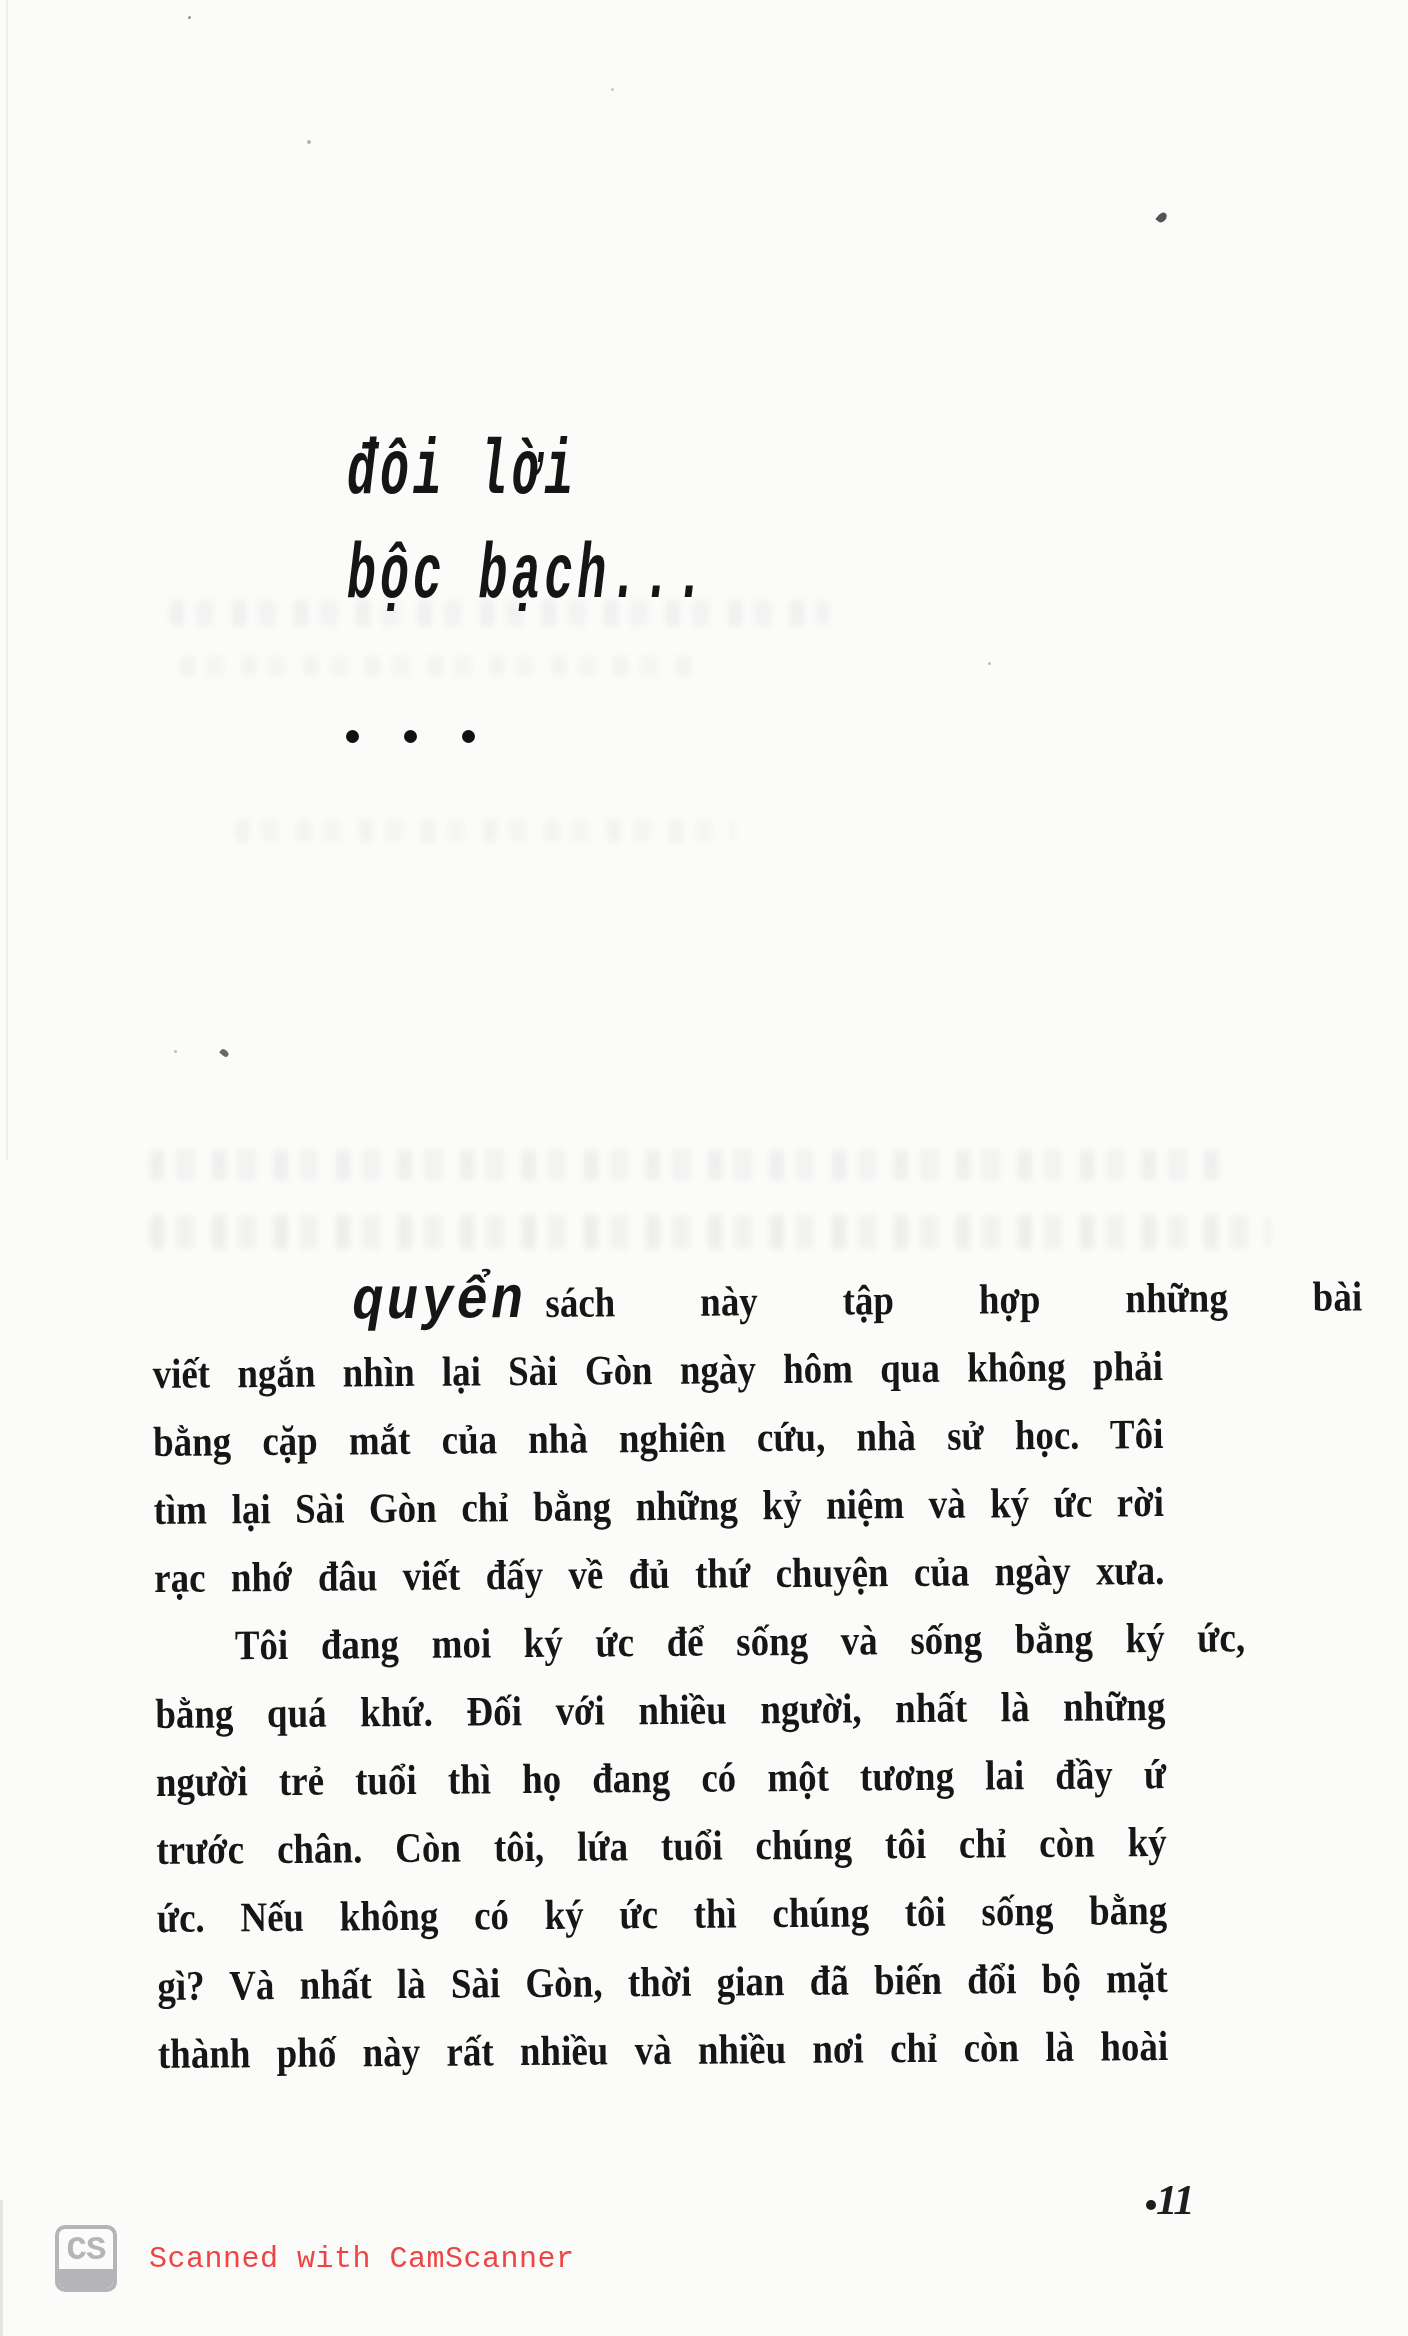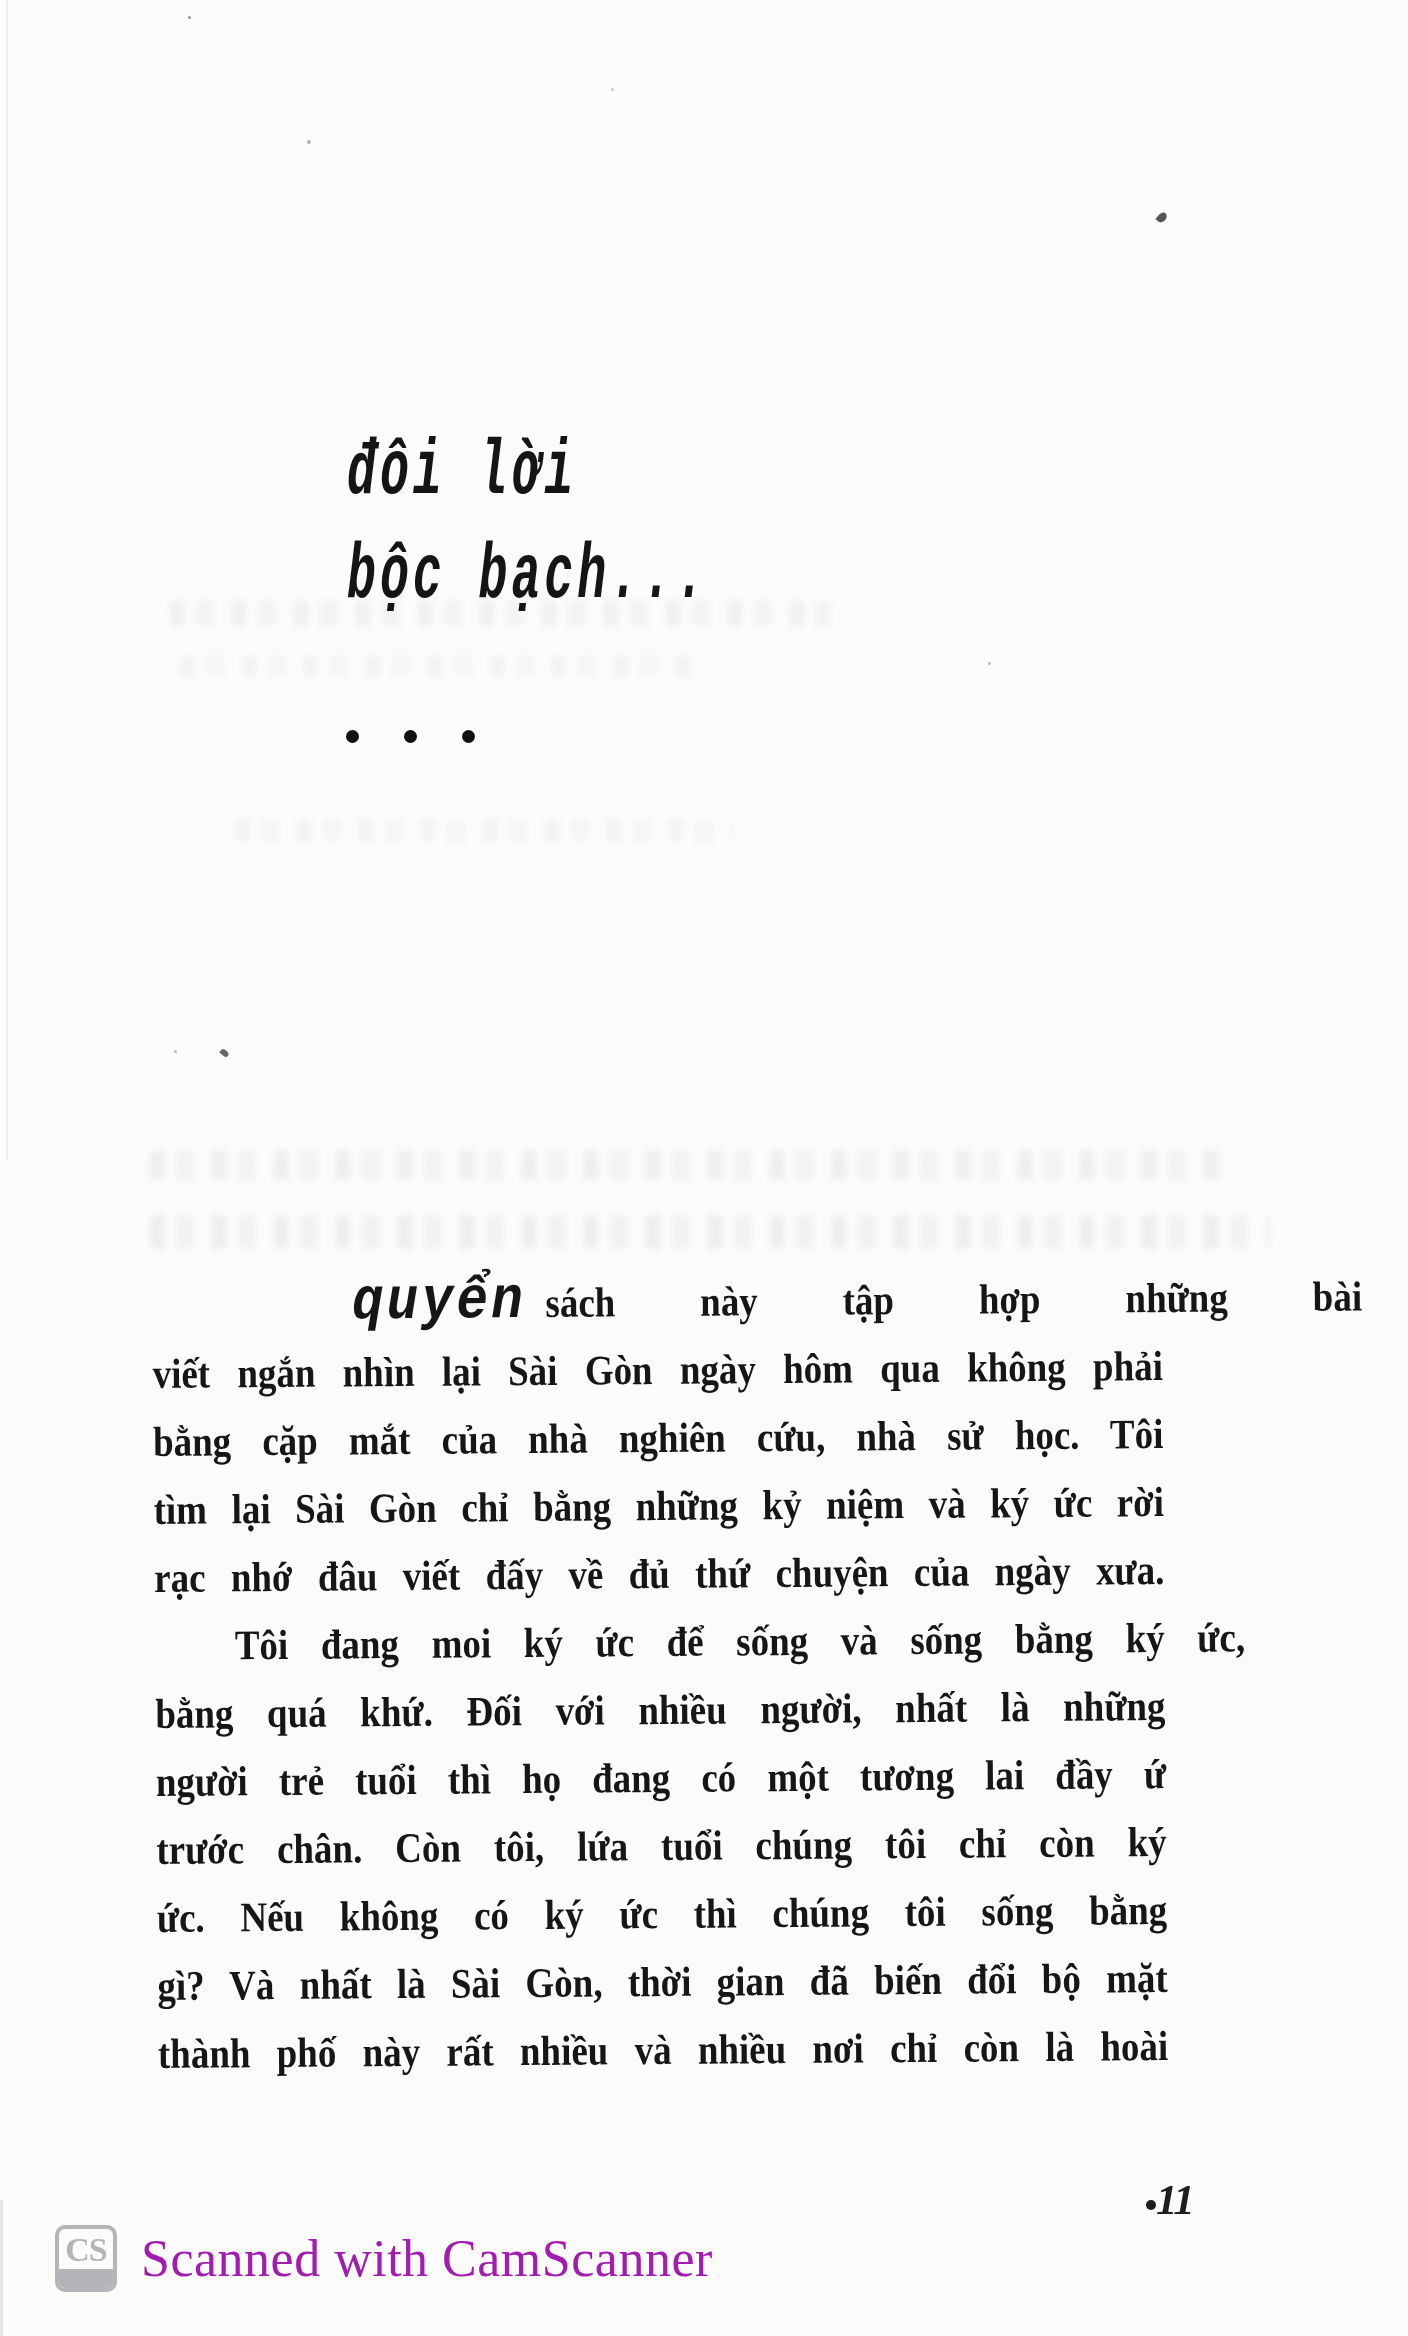--- a/index.html
+++ b/index.html
@@ -61,33 +61,33 @@
     margin-right:22px;
   }
   
   .page-number{position:absolute;left:1146px;top:2178px;display:flex;align-items:flex-start;}
   .page-number .pn-bullet{width:10px;height:10px;border-radius:50%;background:#1c1c1c;margin-top:22px;}
   .page-number .pn-value{
     font-style:italic;font-weight:700;font-size:43px;line-height:43px;color:#1e1e1e;
     letter-spacing:-2px;
   }
   
-  .watermark{position:absolute;left:55px;top:2225px;display:flex;align-items:center;gap:24px;
-    font-family:Liberation Serif, serif;}
+  .watermark{position:absolute;left:55px;top:2225px;display:flex;align-items:center;gap:32px;
+    font-family:Liberation Mono, monospace;}
   .cs-logo{
     position:relative;width:62px;height:67px;box-sizing:border-box;
     border:4px solid #b5b5b9;border-radius:10px;background:transparent;overflow:hidden;
   }
   .cs-logo .cs-text{
     position:absolute;left:0;right:0;top:1px;
     text-align:center;font-weight:700;font-size:34px;line-height:40px;
     color:#b5b5b9;letter-spacing:-1px;
   }
   .cs-logo .cs-bar{position:absolute;left:0;right:0;bottom:0;height:19px;background:#b5b5b9;}
-  .wm-label{font-size:52px;color:#a21caf;letter-spacing:0.5px;font-weight:400;}
+  .wm-label{font-size:30px;color:#ef4444;letter-spacing:0.5px;font-weight:400;}
 </style>
 </head>
 <body>
 
 <div class="page">
 
   <div class="edge-line top-left"></div>
   <div class="edge-line bottom-left"></div>
 
   <div class="speck" style="left:188px;top:16px;width:3px;height:3px;opacity:.5;"></div>

